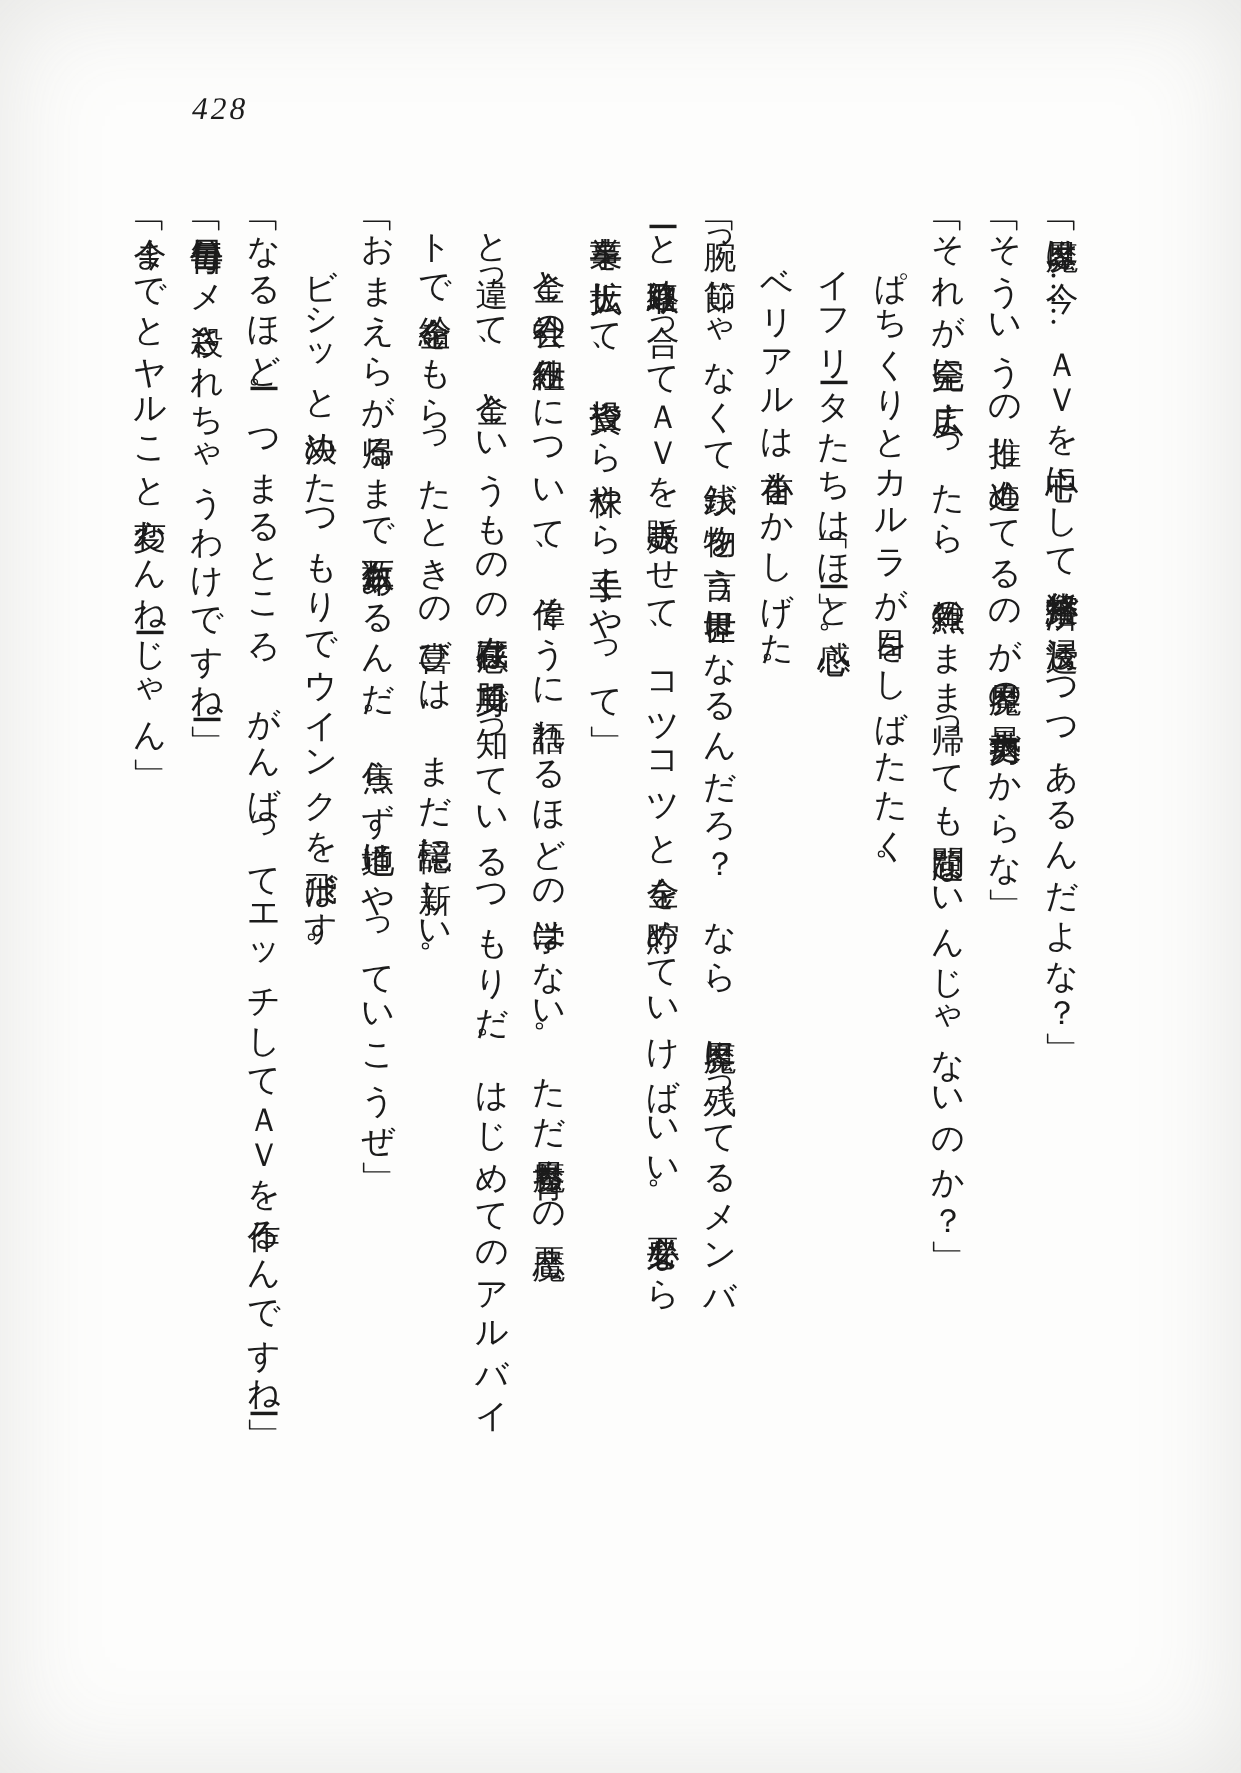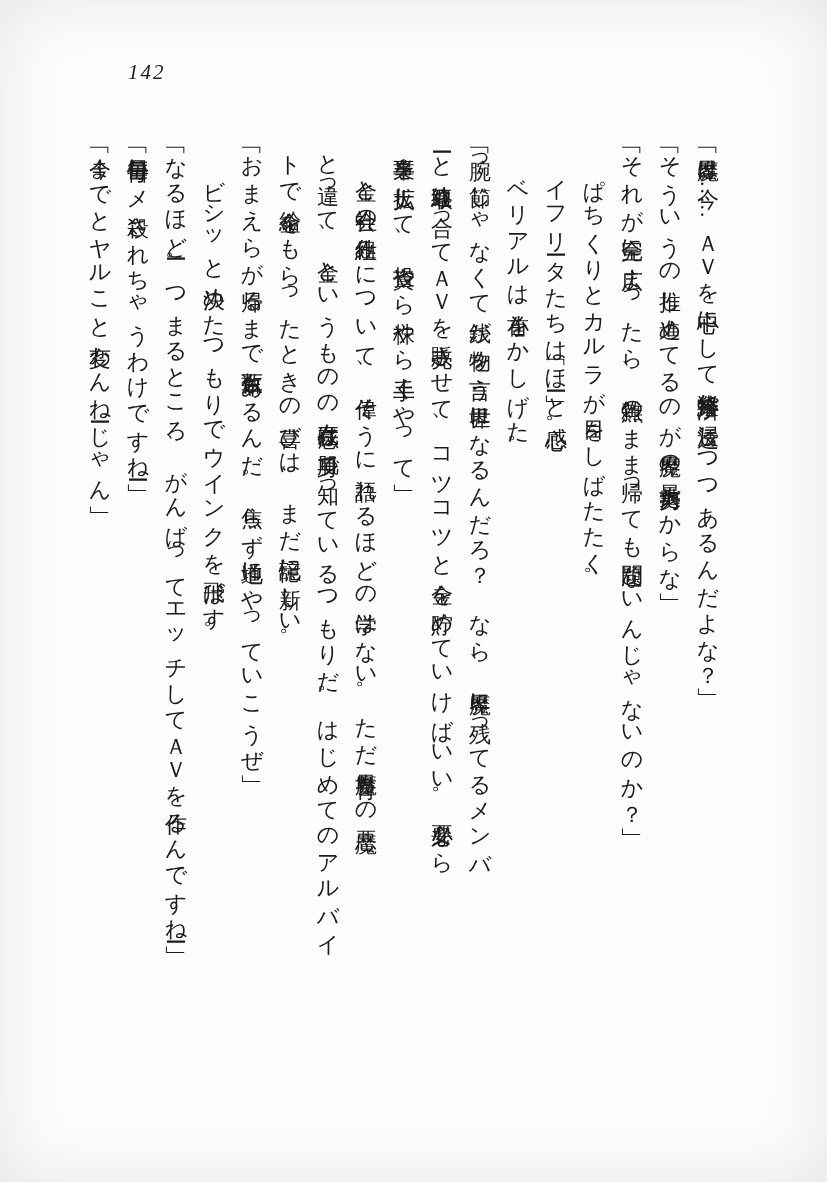--- a/index.html
+++ b/index.html
@@ -49,21 +49,21 @@
   }
   .text-block p.indent {
     text-indent: 24px;
   }
 </style>
 </head>
 <body>
 
 <div class="page">
 
-  <div class="page-number">142</div>
+  <div class="page-number">428</div>
 
   <div class="text-block">
     <p>「魔界は今……ＡＶを中心にして貨幣経済が浸透しつつあるんだよな？」</p>
     <p>「そういうの推し進めてるのが魔界の最大勢力だからな」</p>
     <p>「それが完全に広まったら、雑魚のまま帰っても問題ないんじゃないのか？」</p>
     <p class="indent">ぱちくりとカルラが目をしばたたく。</p>
     <p class="indent">イフリータたちは「ほー」と感心。</p>
     <p class="indent">ベリアルは小首をかしげた。</p>
     <p>「腕っ節じゃなくて銭が物を言う世界になるんだろ？　なら、魔界に残ってるメンバ</p>
     <p>ーと連絡取り合ってＡＶを販売させて、コツコツと金を貯めていけばいい。必要なら</p>

